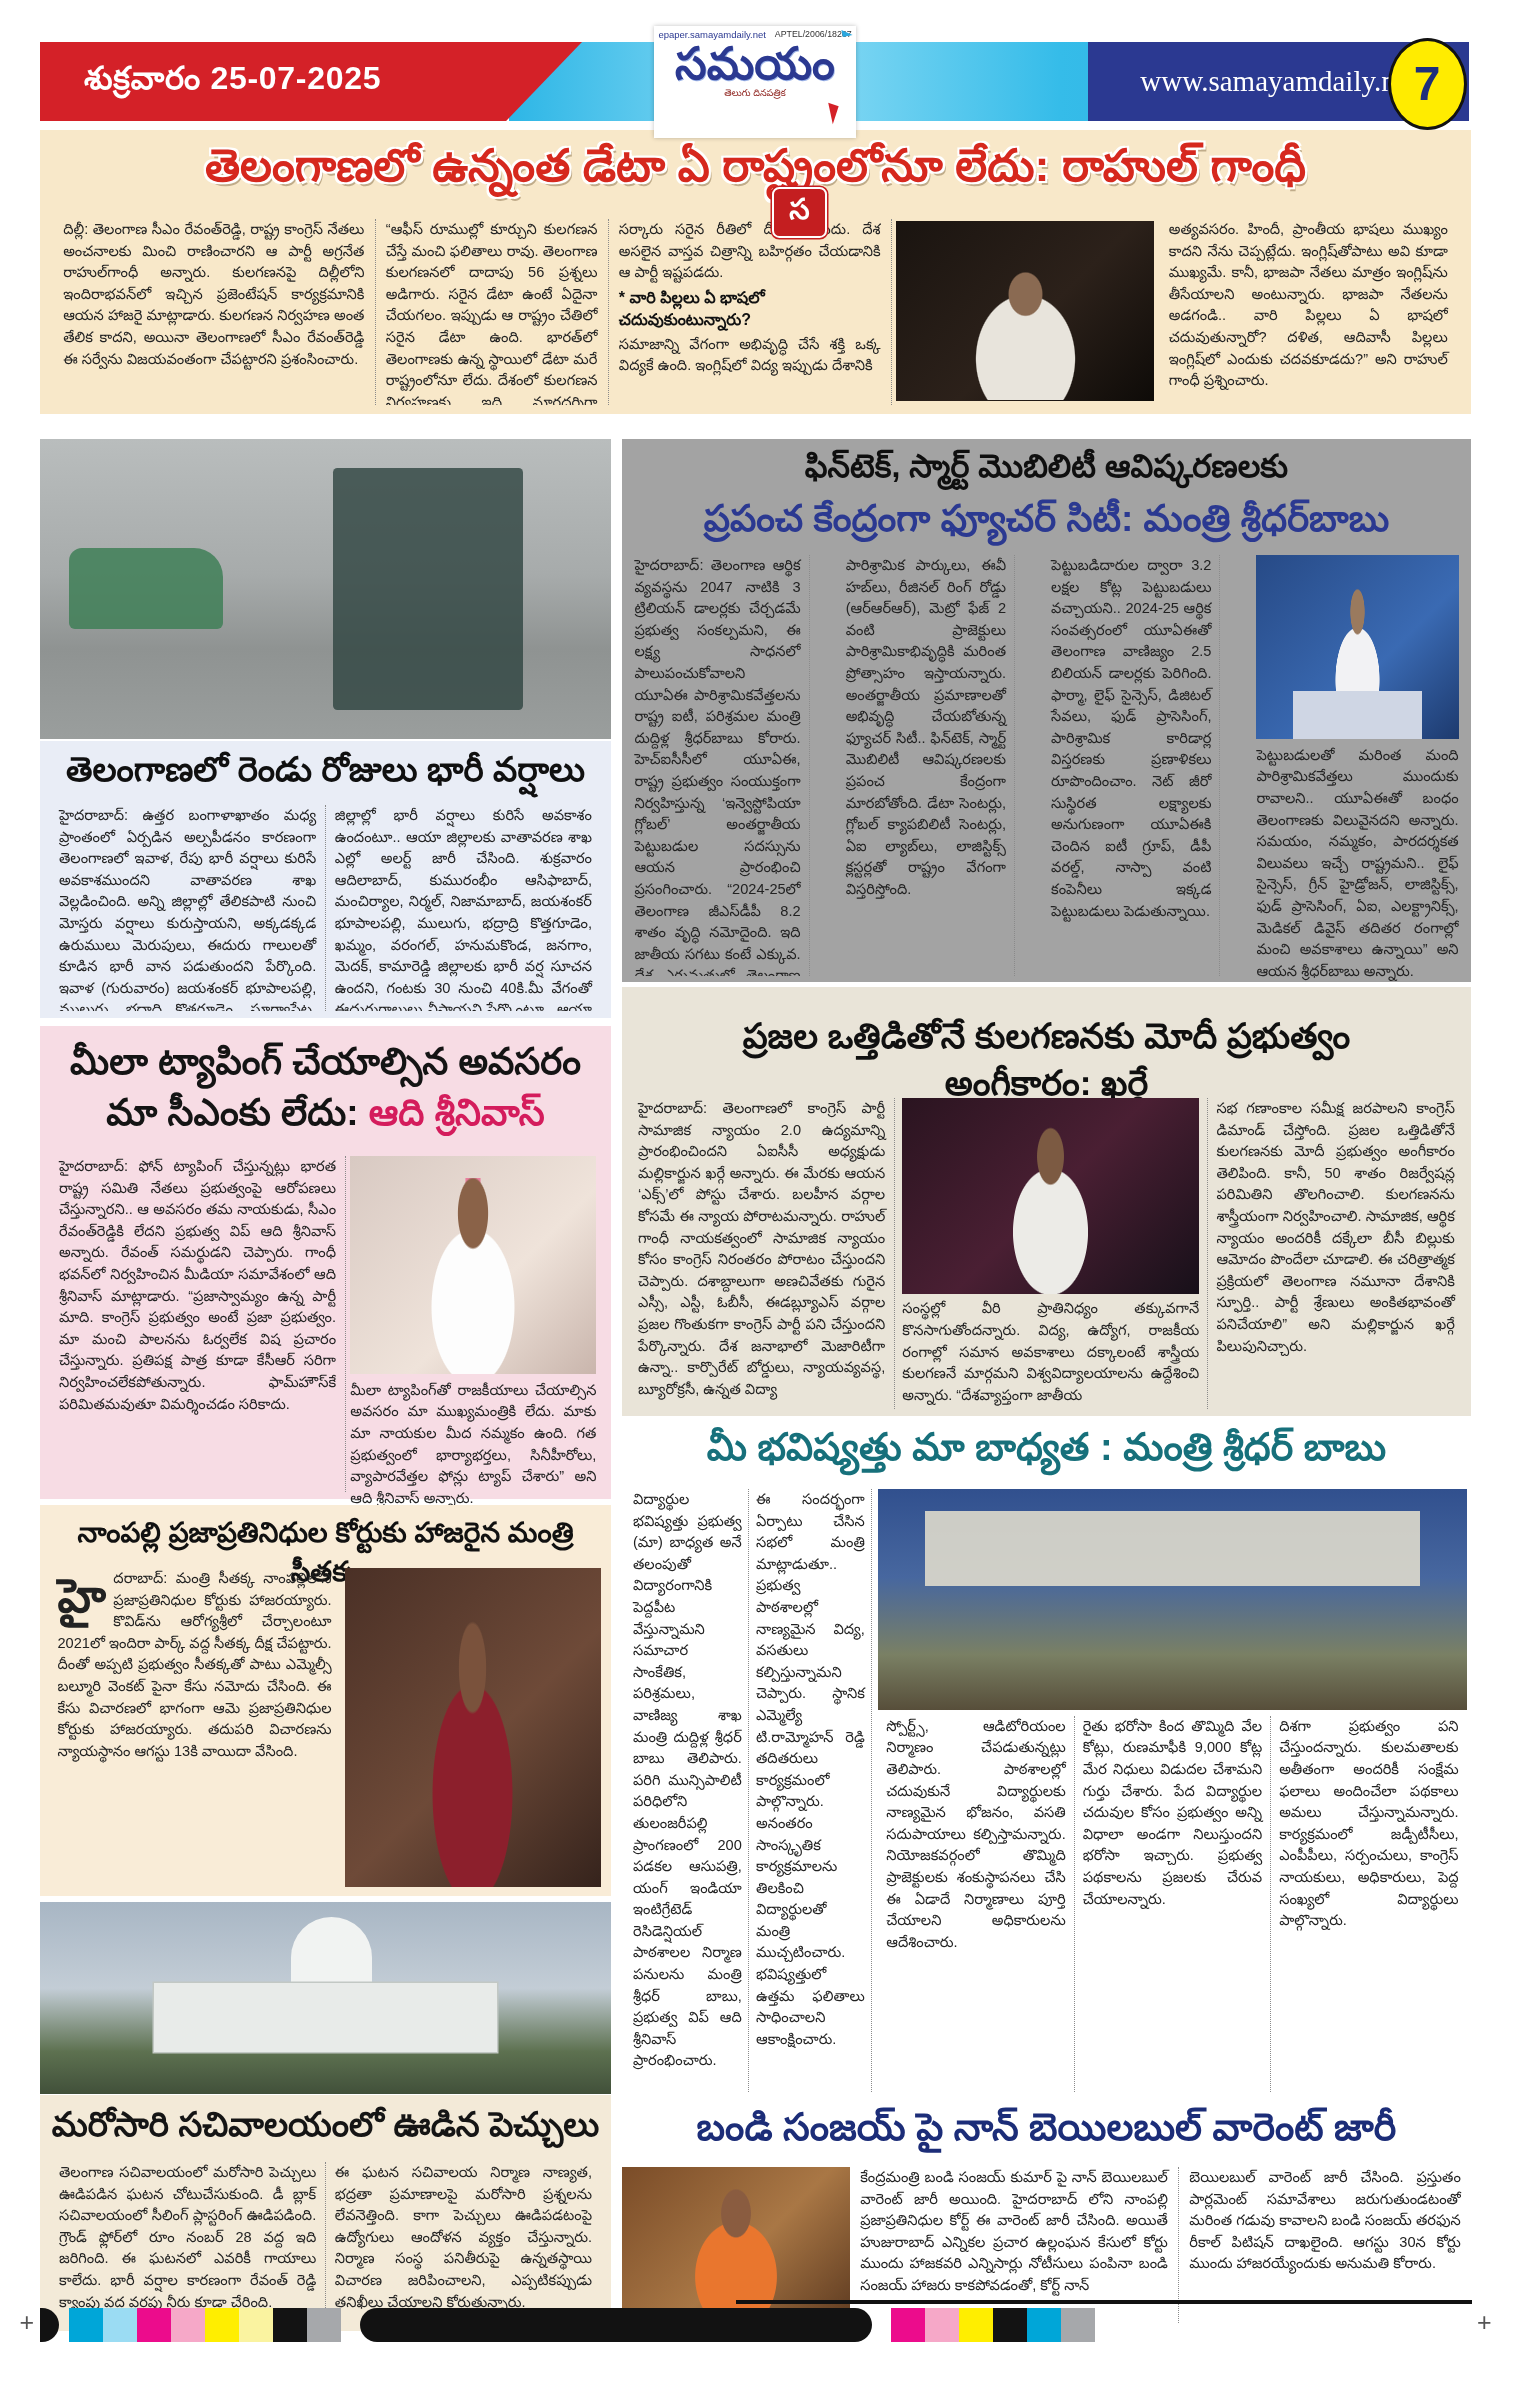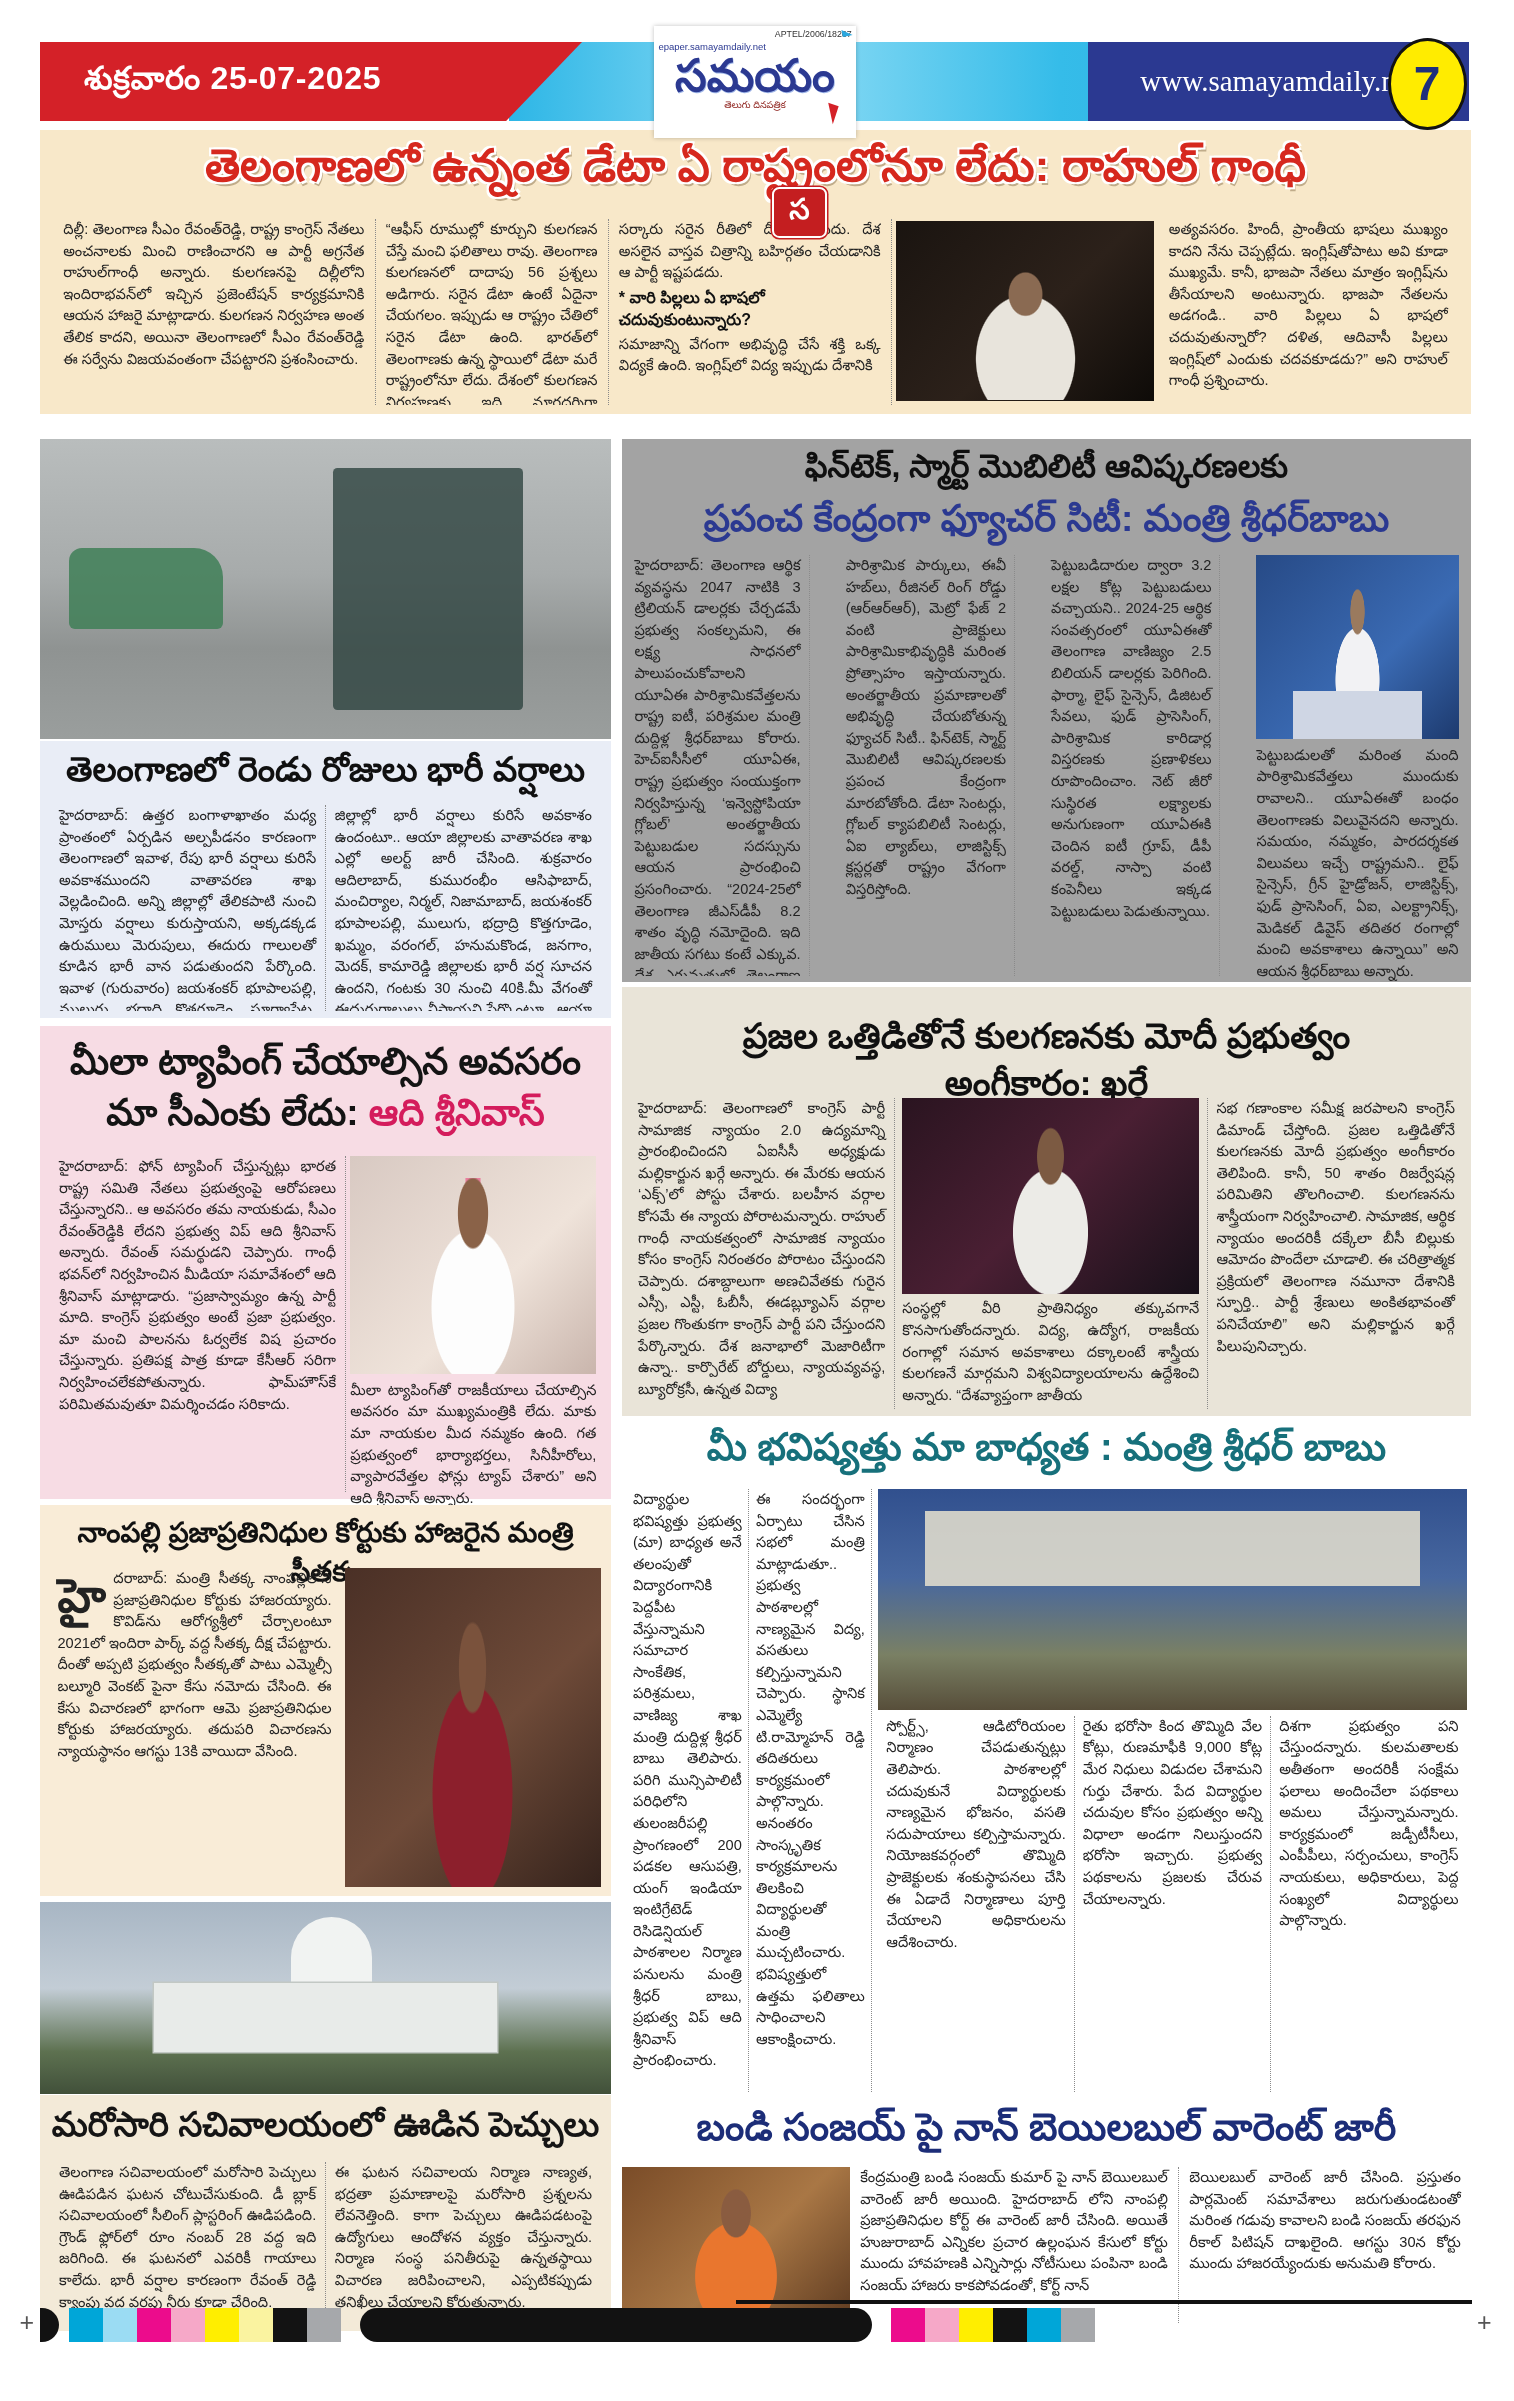--- a/index.html
+++ b/index.html
@@ -14,21 +14,21 @@
             background:linear-gradient(90deg,#2db6e6,#8edcf5 30%,#35bce9 60%,#29a9dc);}
   .hdr-navy{position:absolute;left:1048px;top:0;width:381px;height:79px;background:#2b3991;
             display:flex;align-items:center;justify-content:center;}
   .hdr-url{color:#ffffff;font-size:29px;font-family:"Liberation Serif","DejaVu Serif",serif;}
   .pageno{position:absolute;right:4.4px;top:-4.4px;width:73px;height:86px;background:#ffec00;
           border:3.7px solid #121212;border-radius:50%;display:flex;align-items:center;justify-content:center;
           font-size:48px;font-weight:bold;color:#1d2f7c;z-index:5;}
   .masthead{position:absolute;left:614px;top:-16px;width:202px;height:110px;background:#ffffff;
             box-shadow:0 0 4.4px rgba(0,0,0,.25);text-align:center;z-index:4;padding-top:1.5px;}
   .mh-top{display:flex;justify-content:space-between;padding:1.5px 4.4px 0 4.4px;}
-  .mh-epaper{font-size:9.5px;color:#2b3991;margin-top:12px;}
+  .mh-epaper{font-size:9.5px;color:#2b3991;}
   .mh-reg{font-size:8.8px;color:#333;}
   .mh-logo{font-size:45px;font-weight:bold;color:#2b3991;line-height:47px;
            text-shadow:0.7px 0.7px 0 #9fb6e8;}
   .mh-tag{font-size:9.5px;color:#8c1d18;}
   .pen-icon{position:absolute;right:20.5px;bottom:14.6px;width:0;height:0;border-left:11.7px solid transparent;
             border-top:19px solid #d42128;transform:rotate(18deg);}
   .bird-icon{position:absolute;right:4.4px;top:2.9px;width:0;height:0;border-right:10.2px solid transparent;
              border-bottom:7.3px solid #2aa8e0;transform:rotate(-12deg);}
   
   .headline-red{color:#d6281e;font-weight:bold;text-align:center;
@@ -307,21 +307,21 @@
       </div>
     </div>
   </div>
 
   <div class="bandi">
     <div class="bn-h">బండి సంజయ్ పై నాన్ బెయిలబుల్ వారెంట్ జారీ</div>
     <div class="bn-body">
       <div class="photo ph-bandi bn-ph">
           <div class="fig"></div>
         </div>
-      <div class="bodytxt bn-c bn-c1 dotted-right">కేంద్రమంత్రి బండి సంజయ్ కుమార్ పై నాన్ బెయిలబుల్ వారెంట్ జారీ అయింది. హైదరాబాద్ లోని నాంపల్లి ప్రజాప్రతినిధుల కోర్ట్ ఈ వారెంట్ జారీ చేసింది. అయితే హుజురాబాద్ ఎన్నికల ప్రచార ఉల్లంఘన కేసులో కోర్టు ముందు హావహణకి ఎన్నిసార్లు నోటీసులు పంపినా బండి సంజయ్ హాజరు కాకపోవడంతో, కోర్ట్ నాన్</div>
+      <div class="bodytxt bn-c bn-c1 dotted-right">కేంద్రమంత్రి బండి సంజయ్ కుమార్ పై నాన్ బెయిలబుల్ వారెంట్ జారీ అయింది. హైదరాబాద్ లోని నాంపల్లి ప్రజాప్రతినిధుల కోర్ట్ ఈ వారెంట్ జారీ చేసింది. అయితే హుజురాబాద్ ఎన్నికల ప్రచార ఉల్లంఘన కేసులో కోర్టు ముందు హాజకవరి ఎన్నిసార్లు నోటీసులు పంపినా బండి సంజయ్ హాజరు కాకపోవడంతో, కోర్ట్ నాన్</div>
       <div class="bodytxt bn-c bn-c2">బెయిలబుల్ వారెంట్ జారీ చేసింది. ప్రస్తుతం పార్లమెంట్ సమావేశాలు జరుగుతుండటంతో మరింత గడువు కావాలని బండి సంజయ్ తరఫున రీకాల్ పిటిషన్ దాఖలైంది. ఆగస్టు 30న కోర్టు ముందు హాజరయ్యేందుకు అనుమతి కోరారు.</div>
     </div>
   </div>
 
   <div class="strike"></div>
   <div class="footer">
     <span class="plus plus-l">+</span>
     <div class="reg-halfdot"></div>
     <div style="display:flex;">
       <div class="swatch" style="background: rgb(0, 166, 216);"></div>

